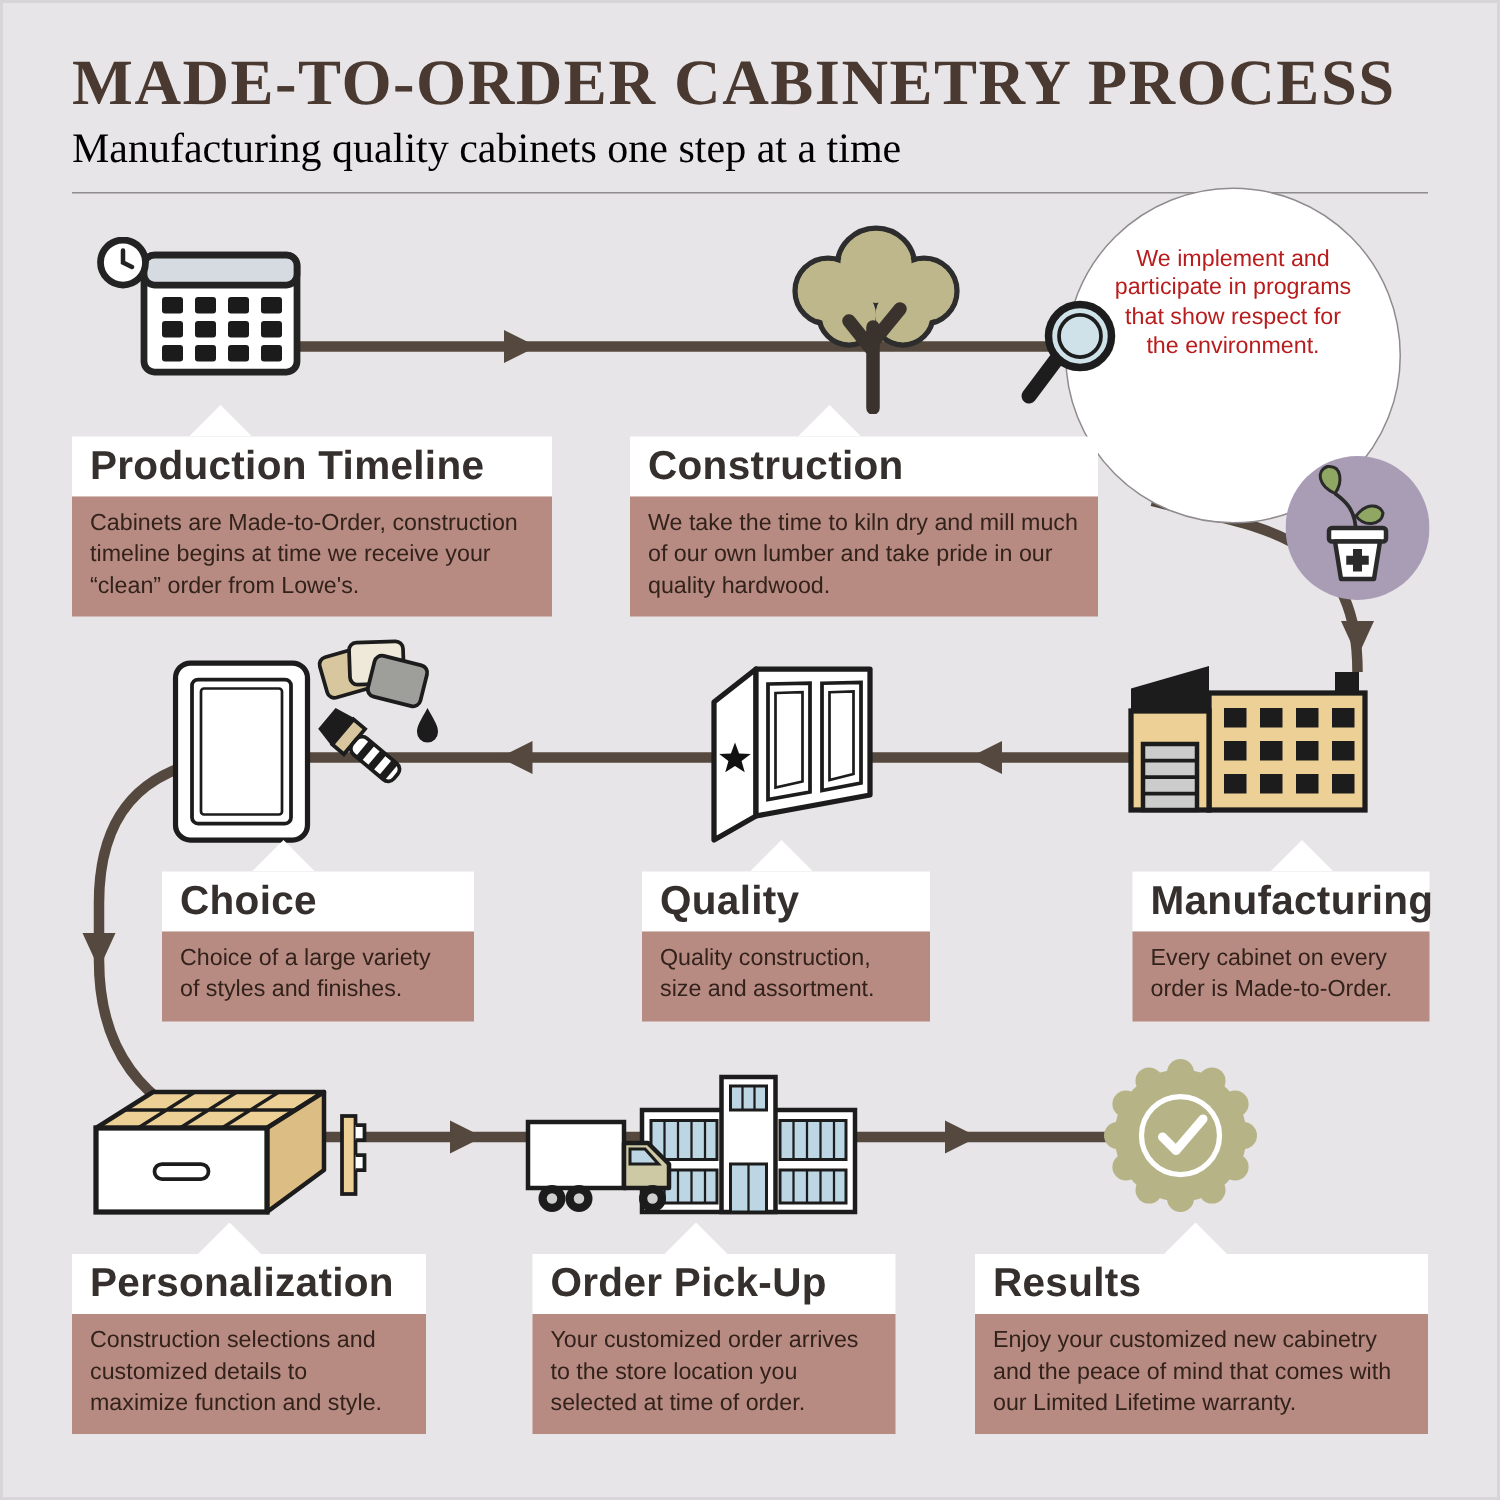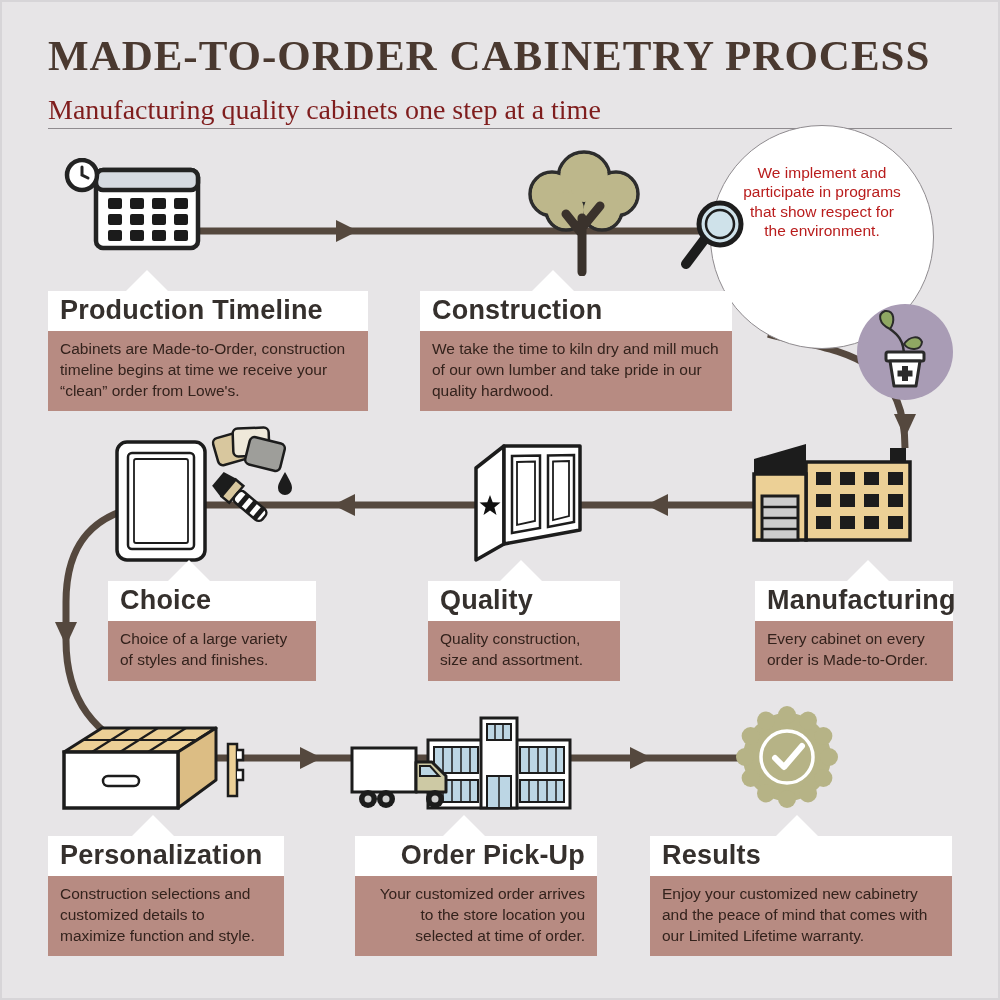--- a/index.html
+++ b/index.html
@@ -3,22 +3,22 @@
 <meta charset="utf-8">
 <style>
   * { margin:0; padding:0; box-sizing:border-box; }
   html,body { background:#cfcdd0; }
   body { font-family:"Liberation Sans", sans-serif; }
   .canvas { position:relative; width:1000px; height:1000px; background:#e7e5e7; overflow:hidden; margin:0 auto;
             box-shadow: inset 0 0 0 2px #d7d5d8; }
 
   .page-title { position:absolute; left:48px; top:34px; font-family:"Liberation Serif", serif;
                 font-weight:700; font-size:43px; letter-spacing:1px; color:#4a3930; line-height:1; }
-  .page-subtitle { position:absolute; left:48px; top:96px; font-family:"Liberation Serif", serif;
-                   font-size:28px; color:#7f1d1d; line-height:1; }
+  .page-subtitle { position:absolute; left:48px; top:86px; font-family:"Liberation Serif", serif;
+                   font-size:28px; color:#000000; line-height:1; }
   .divider { position:absolute; left:48px; top:128px; width:904px; height:1px; background:#8f8b8f; }
 
   .flow { position:absolute; left:0; top:0; z-index:1; }
   .flow .line { fill:none; stroke:#55483e; stroke-width:7; }
   .flow .arrow { fill:#55483e; }
 
   .icon { position:absolute; z-index:3; }
 
   .step { position:absolute; z-index:4; }
   .tail { position:absolute; top:-21px; width:42px; height:21px; background:#ffffff;
@@ -282,21 +282,21 @@
     <div class="step-header">Choice</div>
     <div class="step-body">Choice of a large variety of styles and finishes.</div>
   </div>
 
   <div class="step" style="left:48px; top:836px; width:236px;">
     <div class="tail" style="left:84px;"></div>
     <div class="step-header">Personalization</div>
     <div class="step-body">Construction selections and customized details to maximize function and style.</div>
   </div>
 
-  <div class="step" style="left:355px; top:836px; width:242px;text-align:right;">
+  <div class="step" style="left:355px; top:836px; width:242px;">
     <div class="tail" style="left:88px;"></div>
     <div class="step-header">Order Pick-Up</div>
     <div class="step-body">Your customized order arrives to the store location you selected at time of order.</div>
   </div>
 
   <div class="step" style="left:650px; top:836px; width:302px;">
     <div class="tail" style="left:126px;"></div>
     <div class="step-header">Results</div>
     <div class="step-body">Enjoy your customized new cabinetry and the peace of mind that comes with our Limited Lifetime warranty.</div>
   </div>

